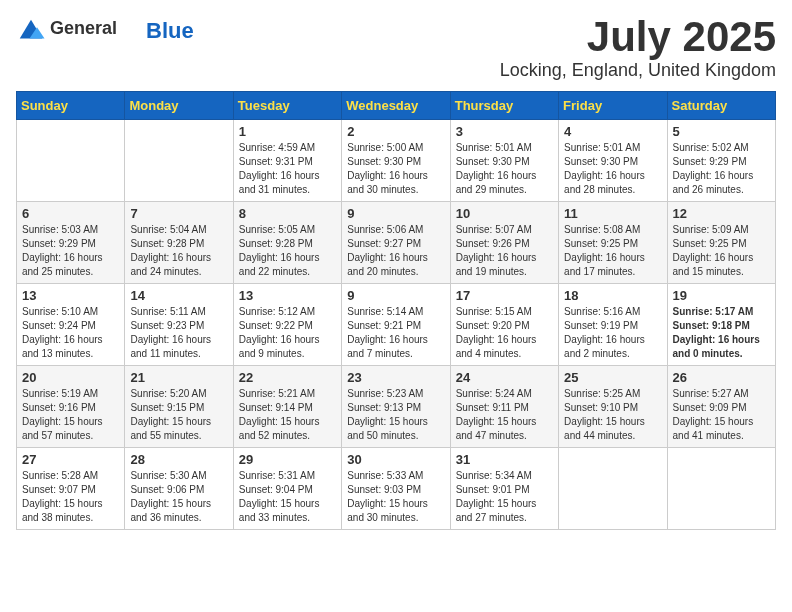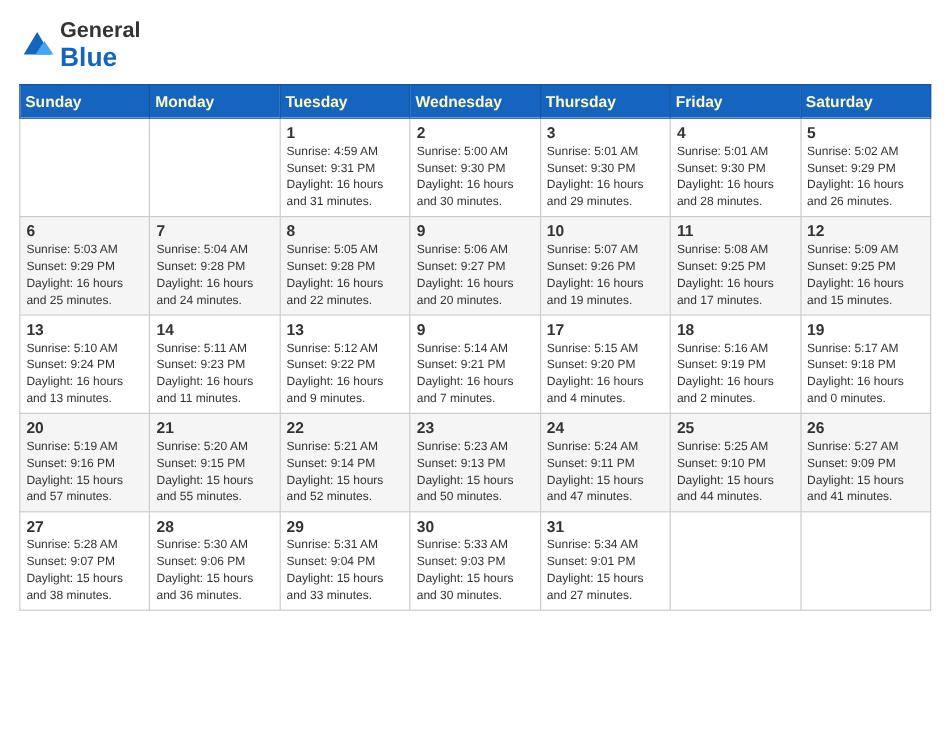--- a/index.html
+++ b/index.html
@@ -16,22 +16,22 @@
       align-items: flex-start;
       margin-bottom: 10px;
     }
     .logo {
       display: flex;
       align-items: center;
       gap: 4px;
     }
     .logo-text {
       display: flex;
-      flex-direction: column;
       line-height: 1.1;
+      gap: 29px;
     }
     .logo-general {
       font-size: 18px;
       font-weight: bold;
       color: #333;
     }
     .logo-blue {
       font-size: 22px;
       font-weight: bold;
       color: #1565c0;
@@ -54,21 +54,21 @@
       color: #333;
       margin-top: 2px;
     }
     .calendar {
       width: 100%;
       border-collapse: collapse;
       border: 1px solid #ccc;
     }
     .calendar th {
       background: #1565c0;
-      color: #fef9c3;
+      color: #fde047;
       font-size: 13px;
       font-weight: bold;
       padding: 6px 4px;
       text-align: left;
       border: 1px solid #1555a0;
     }
     .calendar td {
       vertical-align: top;
       border: 1px solid #ccc;
       padding: 4px 5px;
@@ -104,20 +104,24 @@
   <div class="logo">
     <svg class="logo-icon" viewBox="0 0 40 40" xmlns="http://www.w3.org/2000/svg">
       <polygon points="20,5 35,30 5,30" fill="#1565c0"></polygon>
       <polygon points="28,15 38,30 18,30" fill="#42a5f5"></polygon>
     </svg>
     <div class="logo-text">
       <span class="logo-general">General</span>
       <span class="logo-blue">Blue</span>
     </div>
   </div>
+  <div class="title-area">
+    <div class="month-title">July 2025</div>
+    <div class="location-title">Locking, England, United Kingdom</div>
+  </div>
 </div>
 
 <table class="calendar">
   <thead>
     <tr>
     <th>Sunday</th>
         <th>Monday</th>
         <th>Tuesday</th>
         <th>Wednesday</th>
         <th>Thursday</th>
@@ -254,21 +258,21 @@
         </td>
         <td>
           <span class="day-number">18</span>
           <div class="day-info" style="white-space: pre-line;">Sunrise: 5:16 AM
 Sunset: 9:19 PM
 Daylight: 16 hours
 and 2 minutes.</div>
         </td>
         <td>
           <span class="day-number">19</span>
-          <div class="day-info" style="white-space: pre-line;">Sunrise: 5:17 AM
+          <div class="day-info" style="white-space: pre-line; font-weight: bold;">Sunrise: 5:17 AM
 Sunset: 9:18 PM
 Daylight: 16 hours
 and 0 minutes.</div>
         </td>
       </tr>
       <tr>
         <td>
           <span class="day-number">20</span>
           <div class="day-info" style="white-space: pre-line;">Sunrise: 5:19 AM
 Sunset: 9:16 PM

